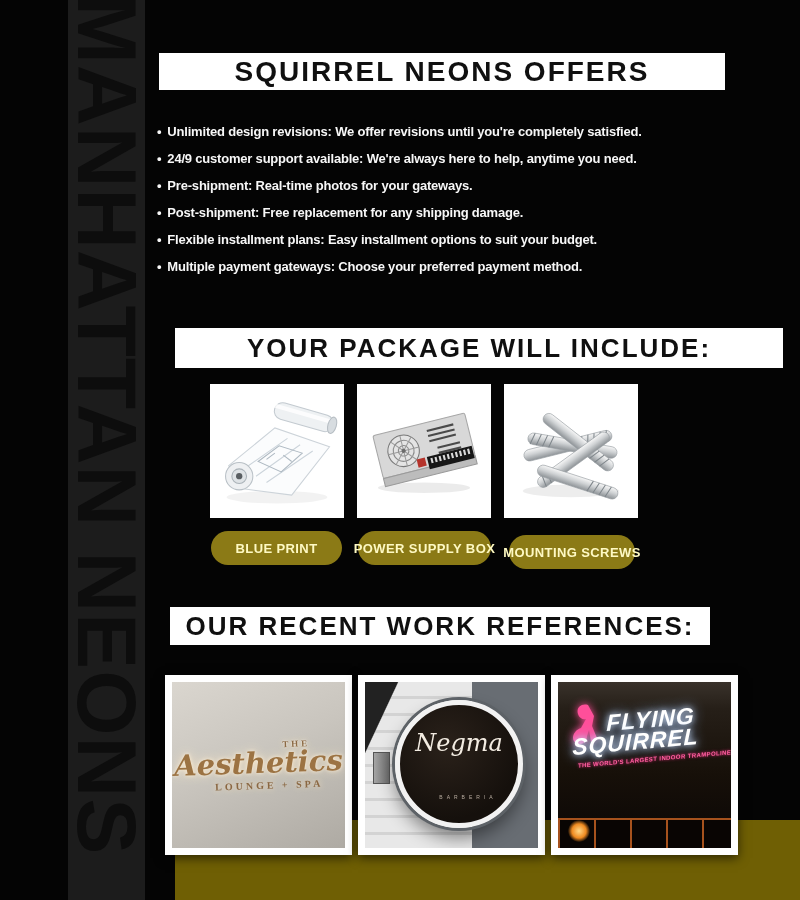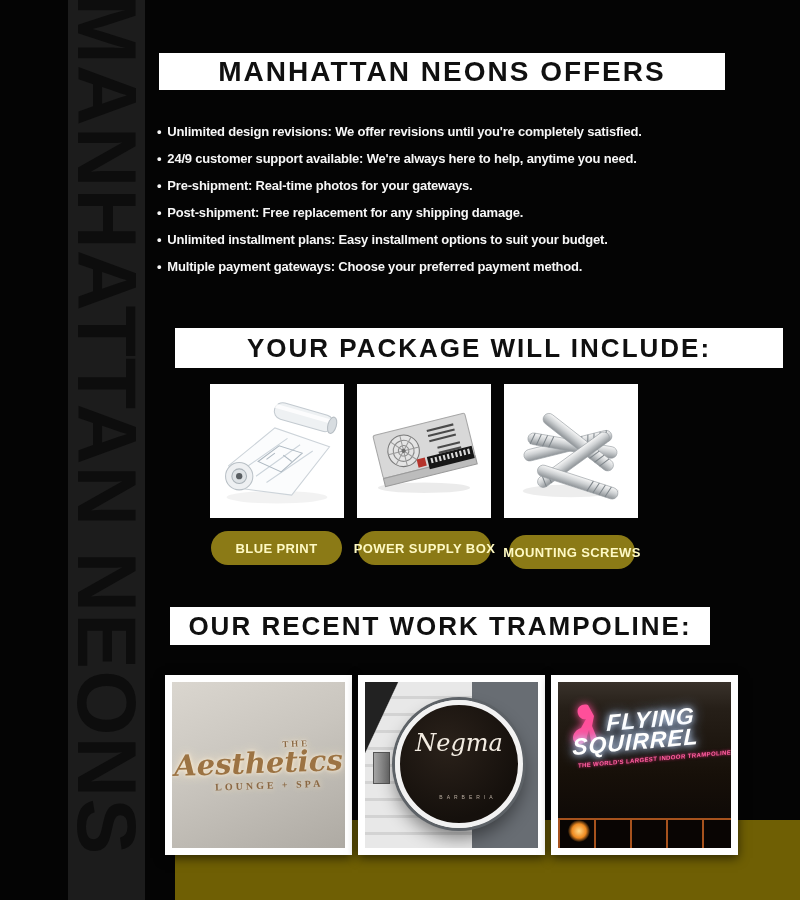--- a/index.html
+++ b/index.html
@@ -86,21 +86,21 @@
 
 <div class="canvas">
 
   <div class="side-strip">
     <div class="vtext">MANHATTAN NEONS</div>
   </div>
 
   <div class="gold-footer"></div>
 
   <div class="hbar title">
-    <span>MANHATTAN NEONS OFFERS</span>
+    <span>SQUIRREL NEONS OFFERS</span>
   </div>
 
   <ul class="bullets">
     <li>
         <span class="dot">•</span>
         <span>Unlimited design revisions: We offer revisions until you're completely satisfied.</span>
       </li>
     <li>
         <span class="dot">•</span>
         <span>24/9 customer support available: We're always here to help, anytime you need.</span>
@@ -108,21 +108,21 @@
     <li>
         <span class="dot">•</span>
         <span>Pre-shipment: Real-time photos for your gateways.</span>
       </li>
     <li>
         <span class="dot">•</span>
         <span>Post-shipment: Free replacement for any shipping damage.</span>
       </li>
     <li>
         <span class="dot">•</span>
-        <span>Unlimited installment plans: Easy installment options to suit your budget.</span>
+        <span>Flexible installment plans: Easy installment options to suit your budget.</span>
       </li>
     <li>
         <span class="dot">•</span>
         <span>Multiple payment gateways: Choose your preferred payment method.</span>
       </li>
   </ul>
 
   <div class="hbar pkg">
     <span>YOUR PACKAGE WILL INCLUDE:</span>
   </div>
@@ -217,21 +217,21 @@
     <span>BLUE PRINT</span>
   </div>
   <div class="pill pill3">
     <span>MOUNTING SCREWS</span>
   </div>
   <div class="pill pill2">
     <span>POWER SUPPLY BOX</span>
   </div>
 
   <div class="hbar refs">
-    <span>OUR RECENT WORK TRAMPOLINE:</span>
+    <span>OUR RECENT WORK REFERENCES:</span>
   </div>
 
   <div class="work-card wc1">
     <div class="aes-wrap">
       <div class="aes-the">THE</div>
       <div class="aes-main">Aesthetics</div>
       <div class="aes-sub">LOUNGE + SPA</div>
     </div>
   </div>
 

